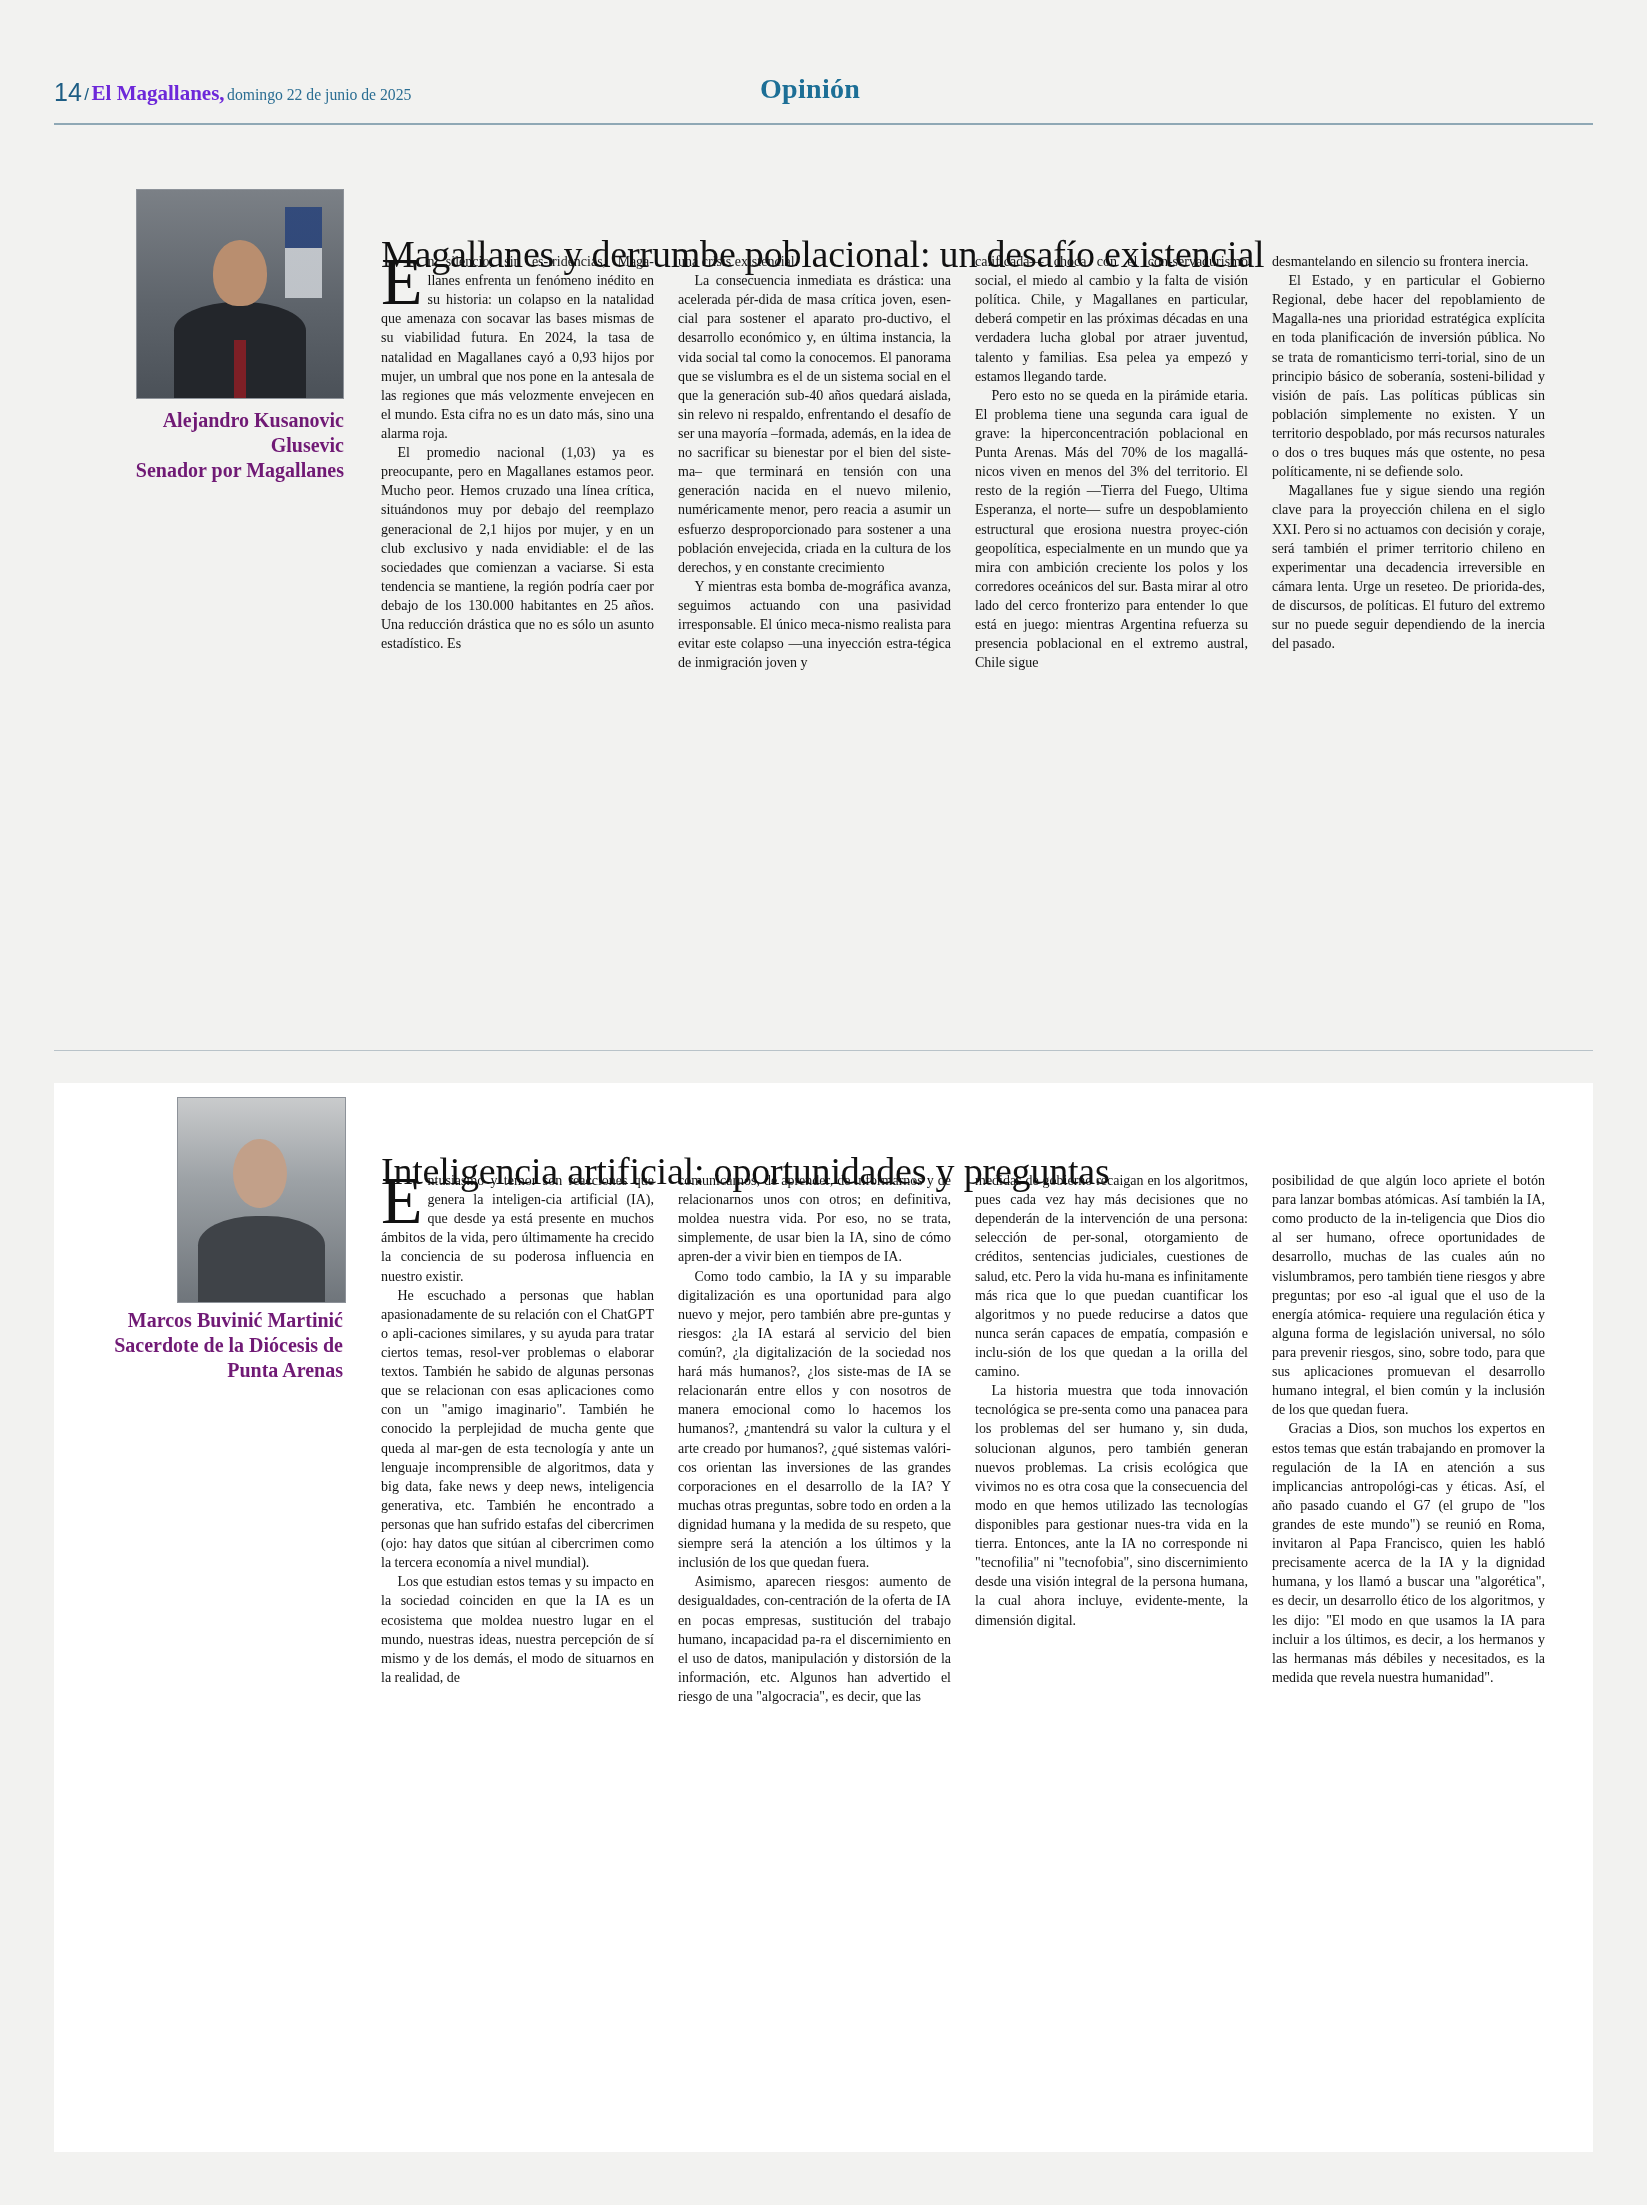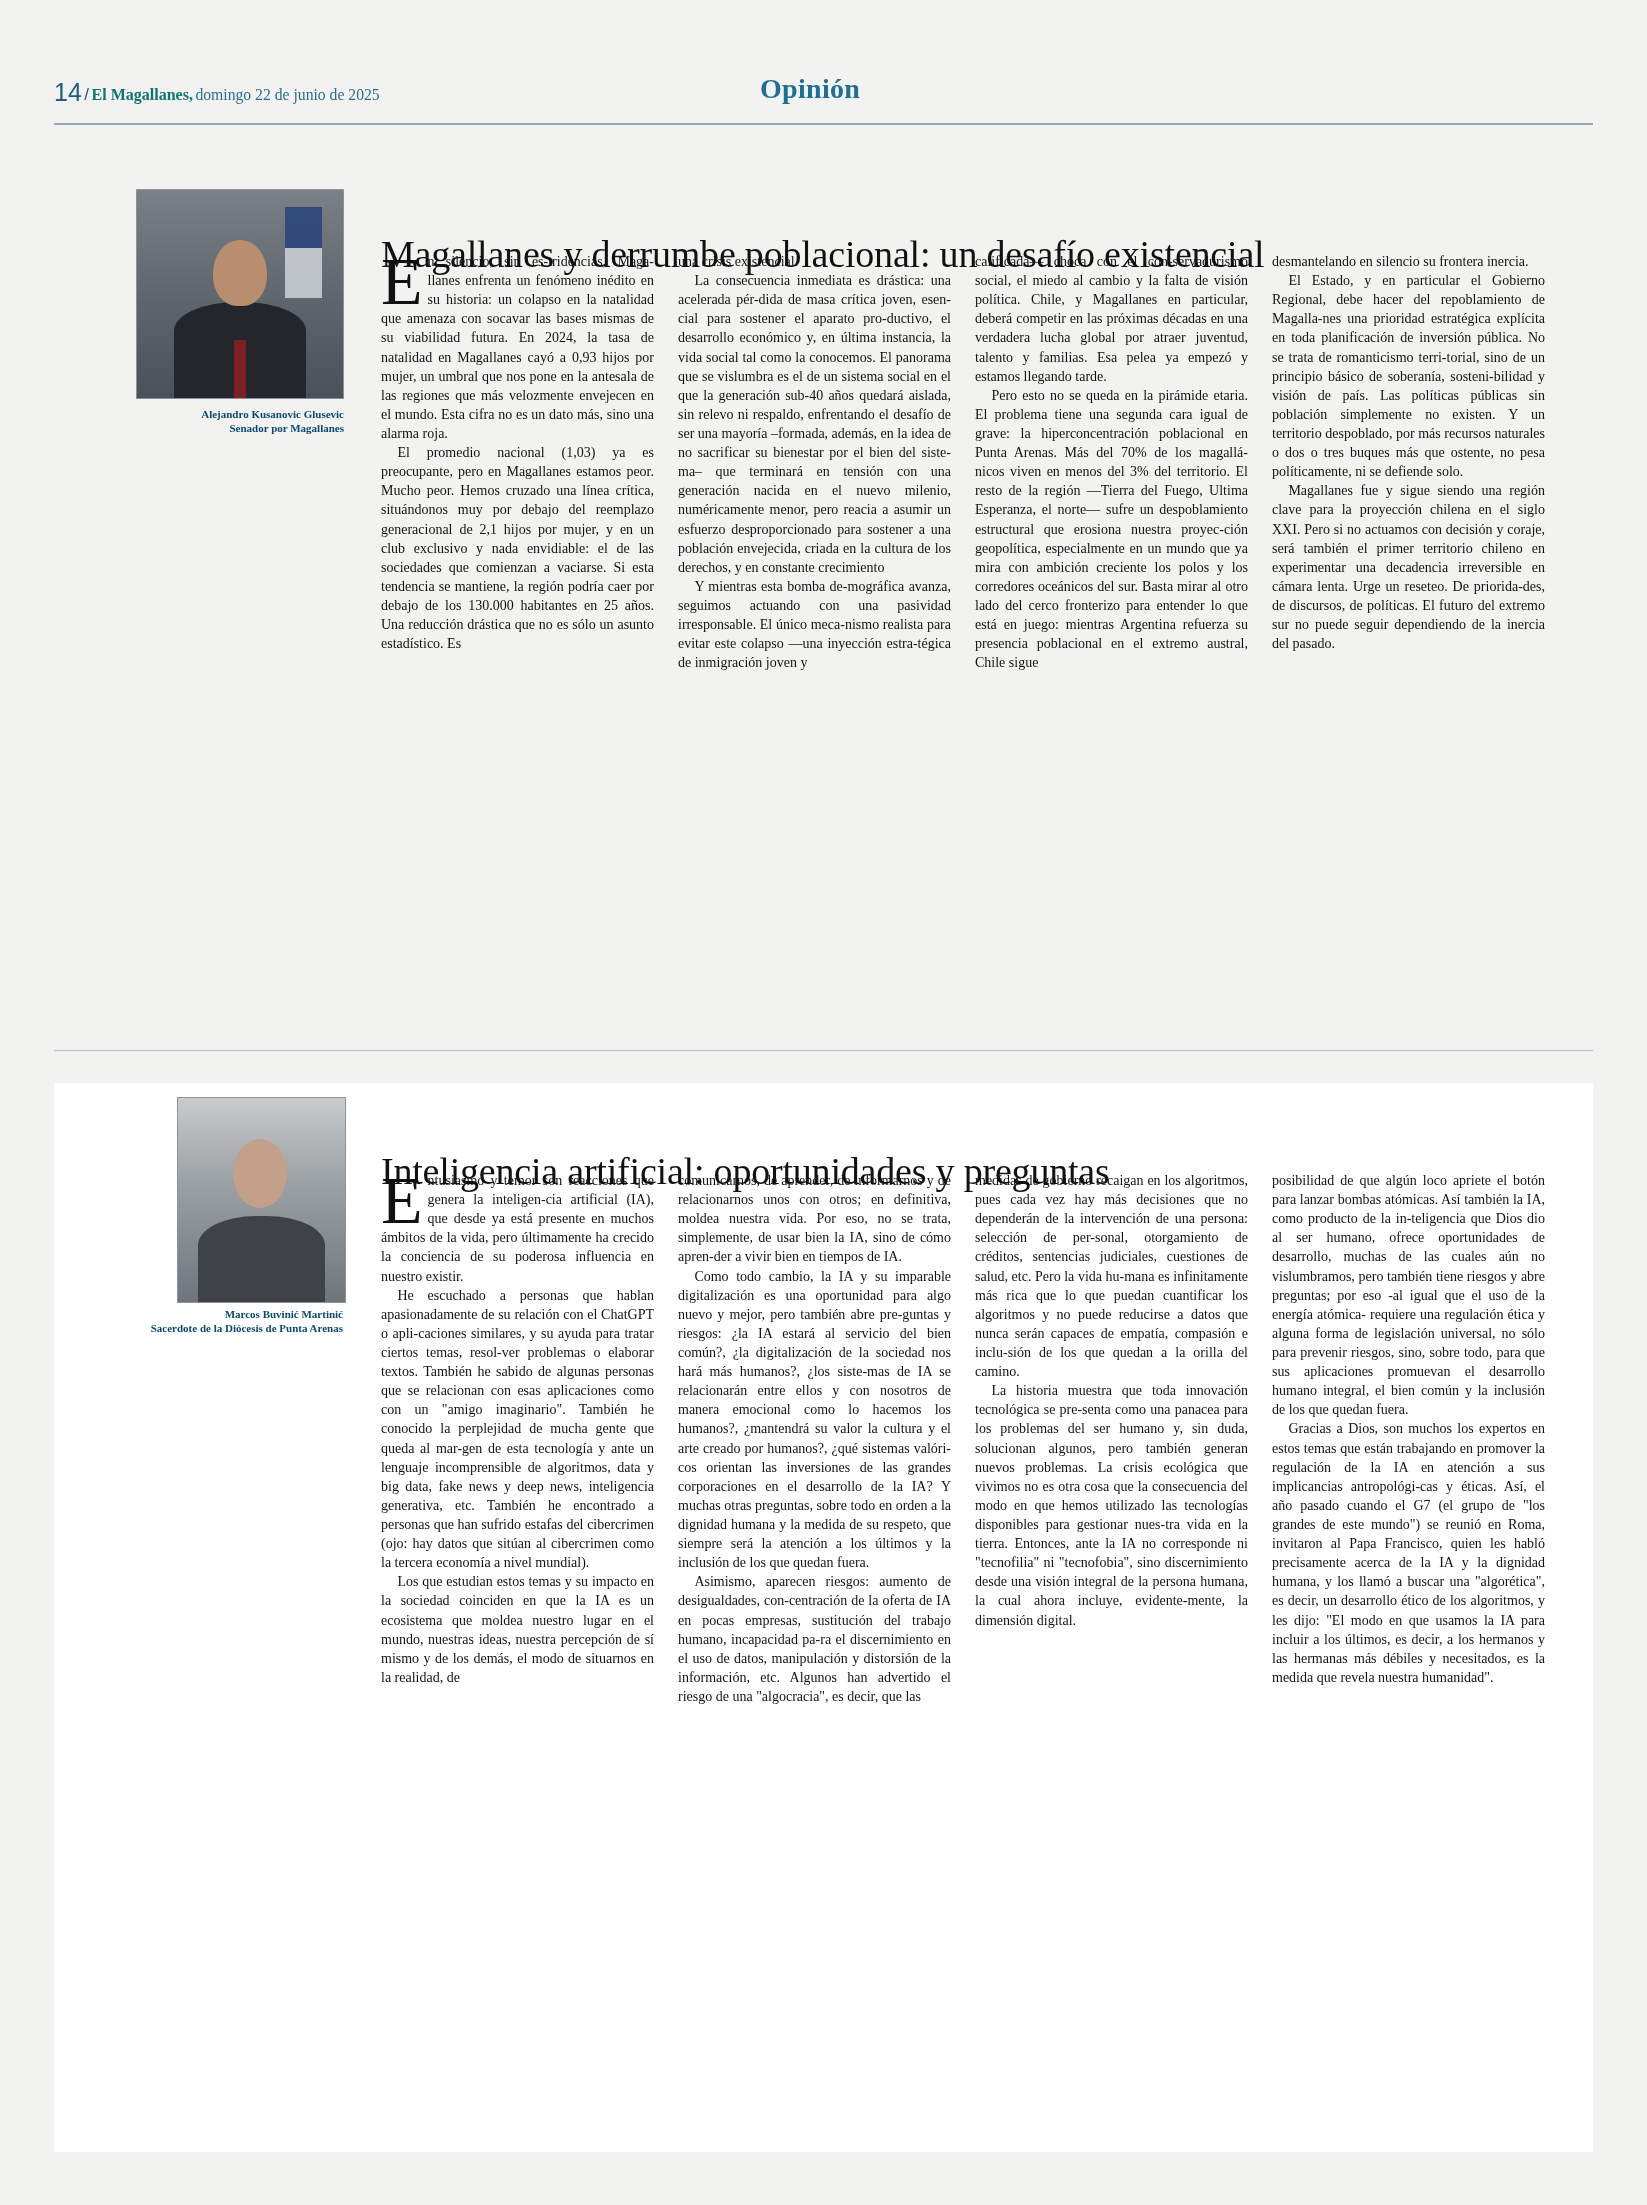--- a/index.html
+++ b/index.html
@@ -43,22 +43,22 @@
     vertical-align: -1.3px;
   }
   .folio-slash {
     font-family: "Liberation Sans", sans-serif;
     font-size: 17px;
     color: #1d5d84;
     margin: 0 2.5px 0 2.5px;
   }
   .folio-paper {
     font-family: "Liberation Serif", serif;
-    font-size: 16px;
-    color: #0f766e;
+    font-size: 21px;
+    color: #6d28d9;
     font-weight: bold;
   }
   .folio-date {
     font-family: "Liberation Serif", serif;
     font-size: 15.7px;
     color: #2a6d92;
     margin-top: 32px;
   }
   .section-title {
     position: absolute;
@@ -84,24 +84,24 @@
   .article-headline {
     font-family: "Liberation Serif", serif;
     font-size: 38px;
     font-weight: normal;
     color: #111;
     letter-spacing: -0.2px;
   }
   .byline {
     font-family: "Liberation Serif", serif;
     font-weight: bold;
-    font-size: 11px;
+    font-size: 20px;
     line-height: 1.25;
     text-align: right;
-    color: #0c4a6e;
+    color: #701a75;
   }
   .photo {
     background: #6d737a;
     border: 0.6px solid #8d9299;
     position: relative;
     overflow: hidden;
   }
   .cols {
     display: flex;
     gap: 24px;

